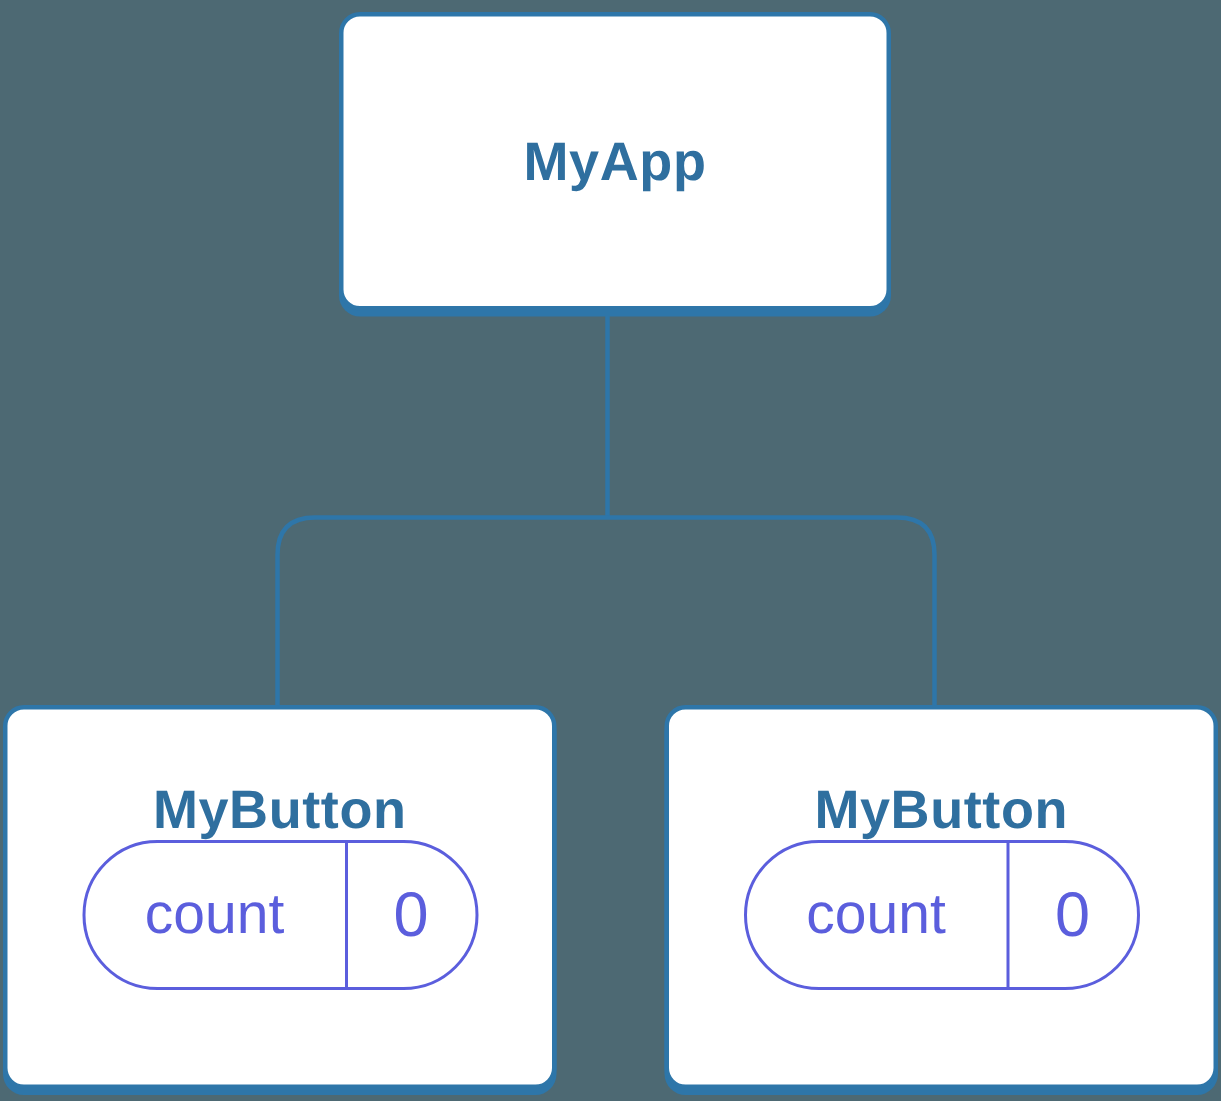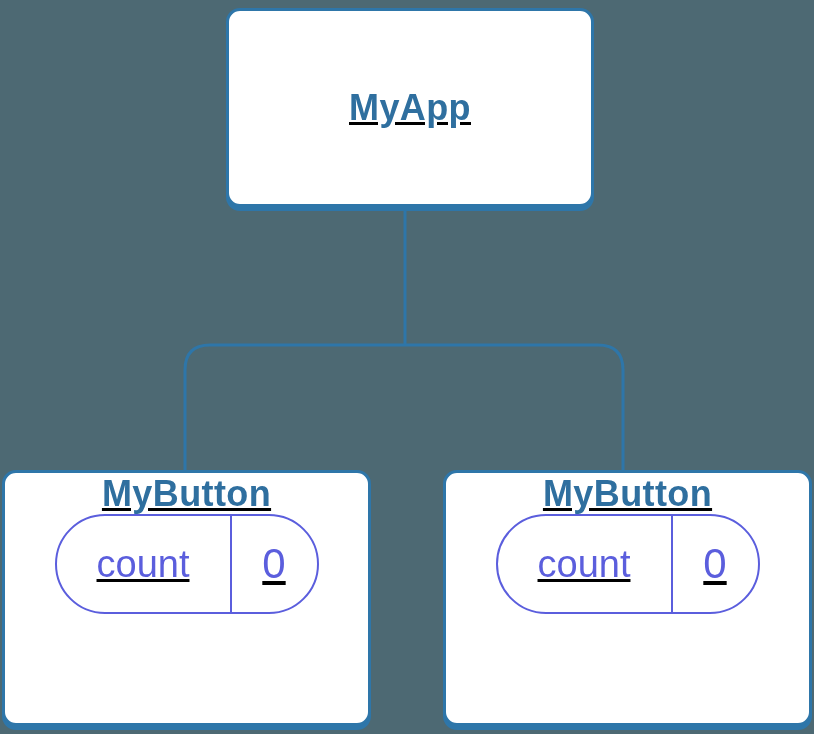--- a/index.html
+++ b/index.html
@@ -29,38 +29,38 @@
     top: 0;
     width: 814px;
     height: 734px;
   }
   .node {
     position: absolute;
     background: var(--node-fill);
     border: 3px solid var(--node-border);
     border-radius: 14px;
     box-shadow: 0 4px 0 var(--node-shadow);
-    text-decoration: underline;
   }
   .node-root {
     left: 226px;
     top: 8px;
     width: 368px;
     height: 199px;
     display: flex;
     align-items: center;
     justify-content: center;
   }
   .node-child {
     top: 470px;
     width: 369px;
     height: 256px;
     display: flex;
     flex-direction: column;
     align-items: center;
+    padding-top: 46px;
   }
   .node-child-left  { left: 2px; }
   .node-child-right { left: 443px; }
   .node-label {
     font-size: 36px;
     font-weight: bold;
     letter-spacing: 0.4px;
     color: var(--node-label);
     line-height: 41px;
   }

